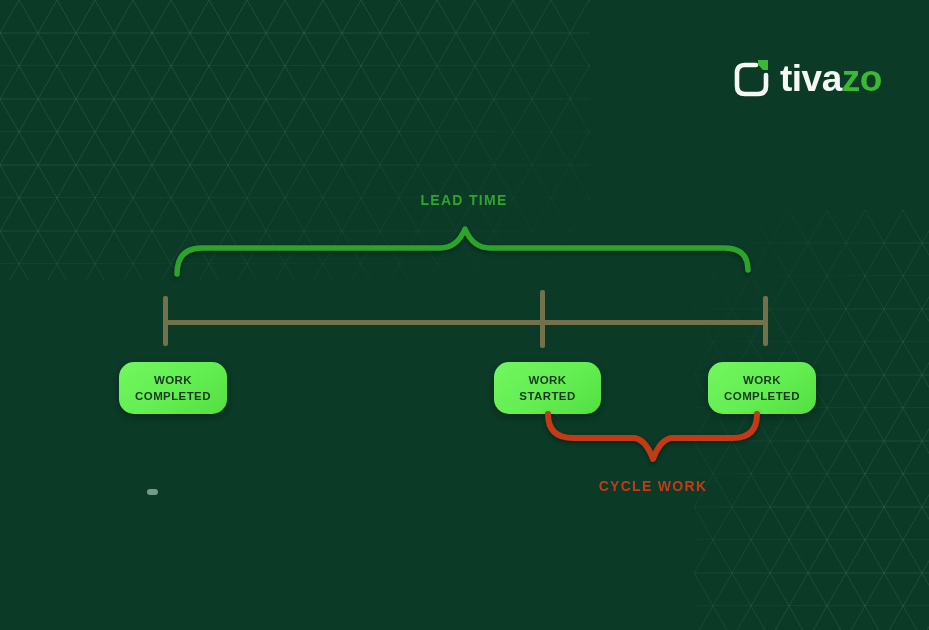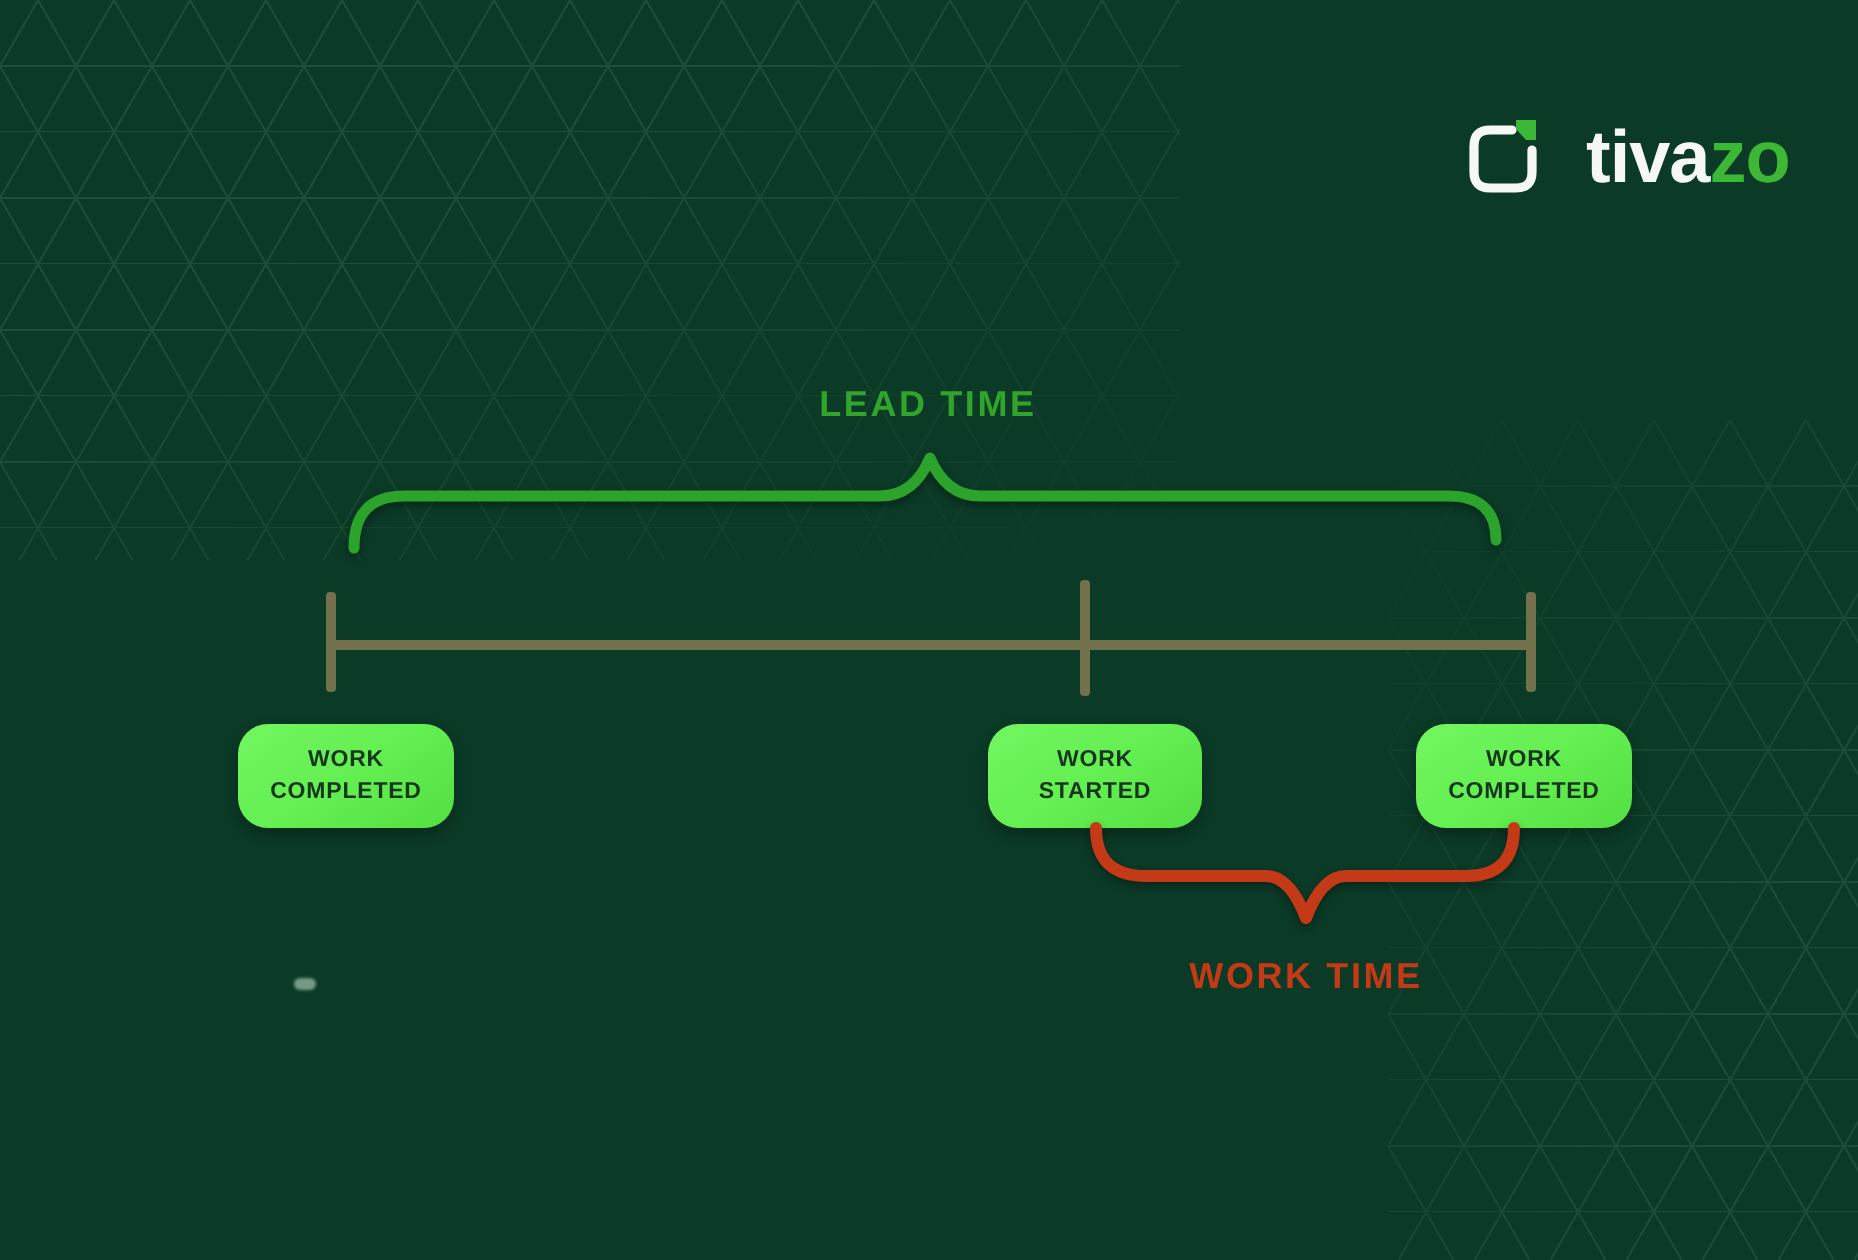--- a/index.html
+++ b/index.html
@@ -22,38 +22,38 @@
   .pat-tl { left: 0; top: 0; }
   .pat-br { right: 0; bottom: 0; }
 
   
   .logo {
     position: absolute;
     left: 731px;
     top: 57px;
     display: flex;
     align-items: center;
-    gap: 22px;
+    gap: 9px;
   }
   .logo-icon { display: block; }
   .logo-text {
     font-size: 37px;
     font-weight: bold;
     letter-spacing: -0.5px;
     color: var(--logo_white, #f5f8f4);
     line-height: 44px;
   }
   .logo-text .zo { color: var(--logo_green, #3cb836); }
 
   
   .time-label {
     position: absolute;
     width: 220px;
     text-align: center;
-    font-size: 18px;
+    font-size: 14px;
     font-weight: bold;
     letter-spacing: 1.3px;
   }
   .lead-label  { left: 354px; top: 192px; color: var(--lead_green, #31a42c); }
   .cycle-label { left: 543px; top: 478px; color: var(--cycle_red, #c53a16); }
 
   
   .brace { position: absolute; filter: drop-shadow(0 2px 2px rgba(0,0,0,0.35)); }
   .brace-green { left: 170px; top: 224px; }
   .brace-red   { left: 545px; top: 411px; }
@@ -178,17 +178,17 @@
   </div>
   <div class="milestone milestone-completed">
     <span>WORK</span>
     <span>COMPLETED</span>
   </div>
 
   <svg class="brace brace-red" width="216" height="52" viewBox="0 0 216 52">
     <path d="M 3 3 Q 3 27 28 27 L 88 27 Q 100 27 108 48 Q 116 27 128 27 L 188 27 Q 212 27 212 3" fill="none" stroke-width="6" stroke-linecap="round" stroke-linejoin="round" style="stroke: var(--cycle_red, #c53a16);"></path>
   </svg>
 
-  <div class="time-label cycle-label">WORK TIME</div>
+  <div class="time-label cycle-label">CYCLE WORK</div>
 
   <div class="stray-mark"></div>
 
 </div>
 
 </body></html>

